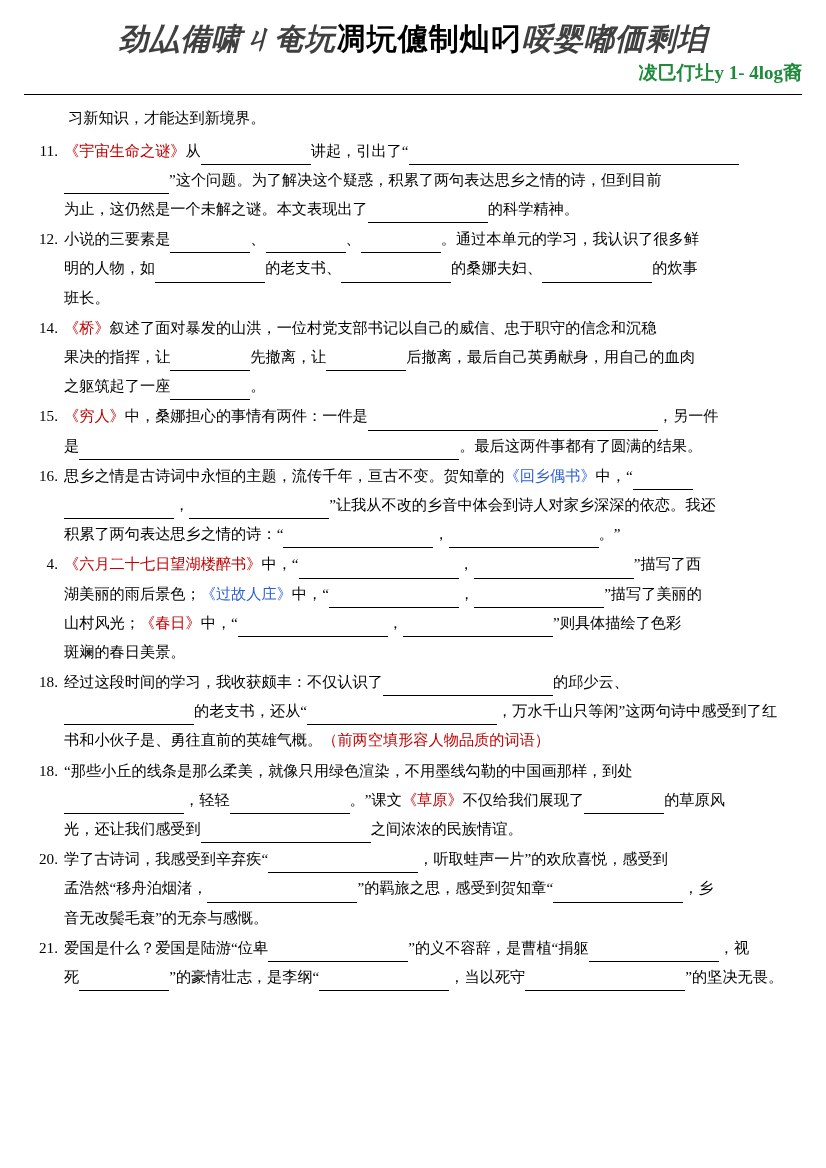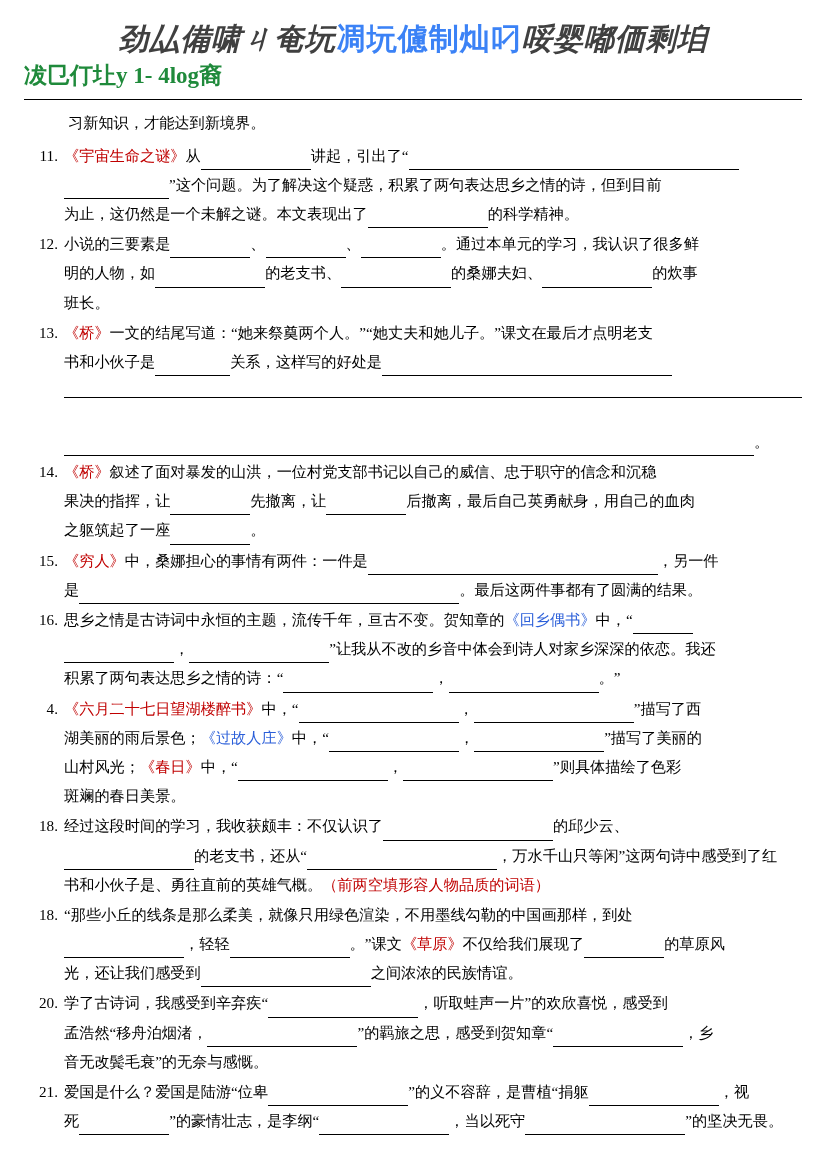--- a/index.html
+++ b/index.html
@@ -24,24 +24,24 @@
   .doc-title {
     text-align: center;
     font-size: 30px;
     font-weight: bold;
     letter-spacing: 1px;
     line-height: 1.25;
     margin: 6px 0 2px 0;
     font-family: "Liberation Serif", "DejaVu Serif", serif;
   }
   .doc-title .seg-black { color: #404040; font-style: italic; }
-  .doc-title .seg-blue  { color: #3b82f6; margin-top: 44px; }
+  .doc-title .seg-blue  { color: #000000; margin-top: 44px; }
   .doc-subtitle {
-    text-align: left;
-    font-size: 23px;
+    text-align: right;
+    font-size: 19px;
     font-weight: bold;
     color: #1f8a3b;
     margin: 2px 0 8px 0;
   }
   .rule {
     border: none;
     border-top: 1px solid #000;
     margin: 6px 0 8px 0;
   }
   
@@ -105,24 +105,20 @@
     <div id="items-container">
         <div class="item">
           <div class="item-num">11.</div>
           <div class="item-body"><span class="red">《宇宙生命之谜》</span><span>从</span><span class="u" style="width: 110px;"></span><span>讲起，引出了“</span><span class="u" style="width: 330px;"></span><br><span class="u" style="width: 105px;"></span><span>”这个问题。为了解决这个疑惑，积累了两句表达思乡之情的诗，但到目前</span><br><span>为止，这仍然是一个未解之谜。本文表现出了</span><span class="u" style="width: 120px;"></span><span>的科学精神。</span></div>
         </div>
         <div class="item">
           <div class="item-num">12.</div>
           <div class="item-body"><span>小说的三要素是</span><span class="u" style="width: 80px;"></span><span>、</span><span class="u" style="width: 80px;"></span><span>、</span><span class="u" style="width: 80px;"></span><span>。通过本单元的学习，我认识了很多鲜</span><br><span>明的人物，如</span><span class="u" style="width: 110px;"></span><span>的老支书、</span><span class="u" style="width: 110px;"></span><span>的桑娜夫妇、</span><span class="u" style="width: 110px;"></span><span>的炊事</span><br><span>班长。</span></div>
         </div>
         <div class="item">
-          <div class="item-num">13.</div>
-          <div class="item-body"><span class="red">《桥》</span><span>一文的结尾写道：“她来祭奠两个人。”“她丈夫和她儿子。”课文在最后才点明老支</span><br><span>书和小伙子是</span><span class="u" style="width: 75px;"></span><span>关系，这样写的好处是</span><span class="u" style="width: 290px;"></span><br><span class="u u-full"></span><br><span class="u" style="width: 690px;"></span><span>。</span></div>
-        </div>
-        <div class="item">
           <div class="item-num">14.</div>
           <div class="item-body"><span class="red">《桥》</span><span>叙述了面对暴发的山洪，一位村党支部书记以自己的威信、忠于职守的信念和沉稳</span><br><span>果决的指挥，让</span><span class="u" style="width: 80px;"></span><span>先撤离，让</span><span class="u" style="width: 80px;"></span><span>后撤离，最后自己英勇献身，用自己的血肉</span><br><span>之躯筑起了一座</span><span class="u" style="width: 80px;"></span><span>。</span></div>
         </div>
         <div class="item">
           <div class="item-num">15.</div>
           <div class="item-body"><span class="red">《穷人》</span><span>中，桑娜担心的事情有两件：一件是</span><span class="u" style="width: 290px;"></span><span>，另一件</span><br><span>是</span><span class="u" style="width: 380px;"></span><span>。最后这两件事都有了圆满的结果。</span></div>
         </div>
         <div class="item">
           <div class="item-num">16.</div>
           <div class="item-body"><span>思乡之情是古诗词中永恒的主题，流传千年，亘古不变。贺知章的</span><span class="blue">《回乡偶书》</span><span>中，“</span><span class="u" style="width: 60px;"></span><br><span class="u" style="width: 110px;"></span><span>，</span><span class="u" style="width: 140px;"></span><span>”让我从不改的乡音中体会到诗人对家乡深深的依恋。我还</span><br><span>积累了两句表达思乡之情的诗：“</span><span class="u" style="width: 150px;"></span><span>，</span><span class="u" style="width: 150px;"></span><span>。”</span></div>

